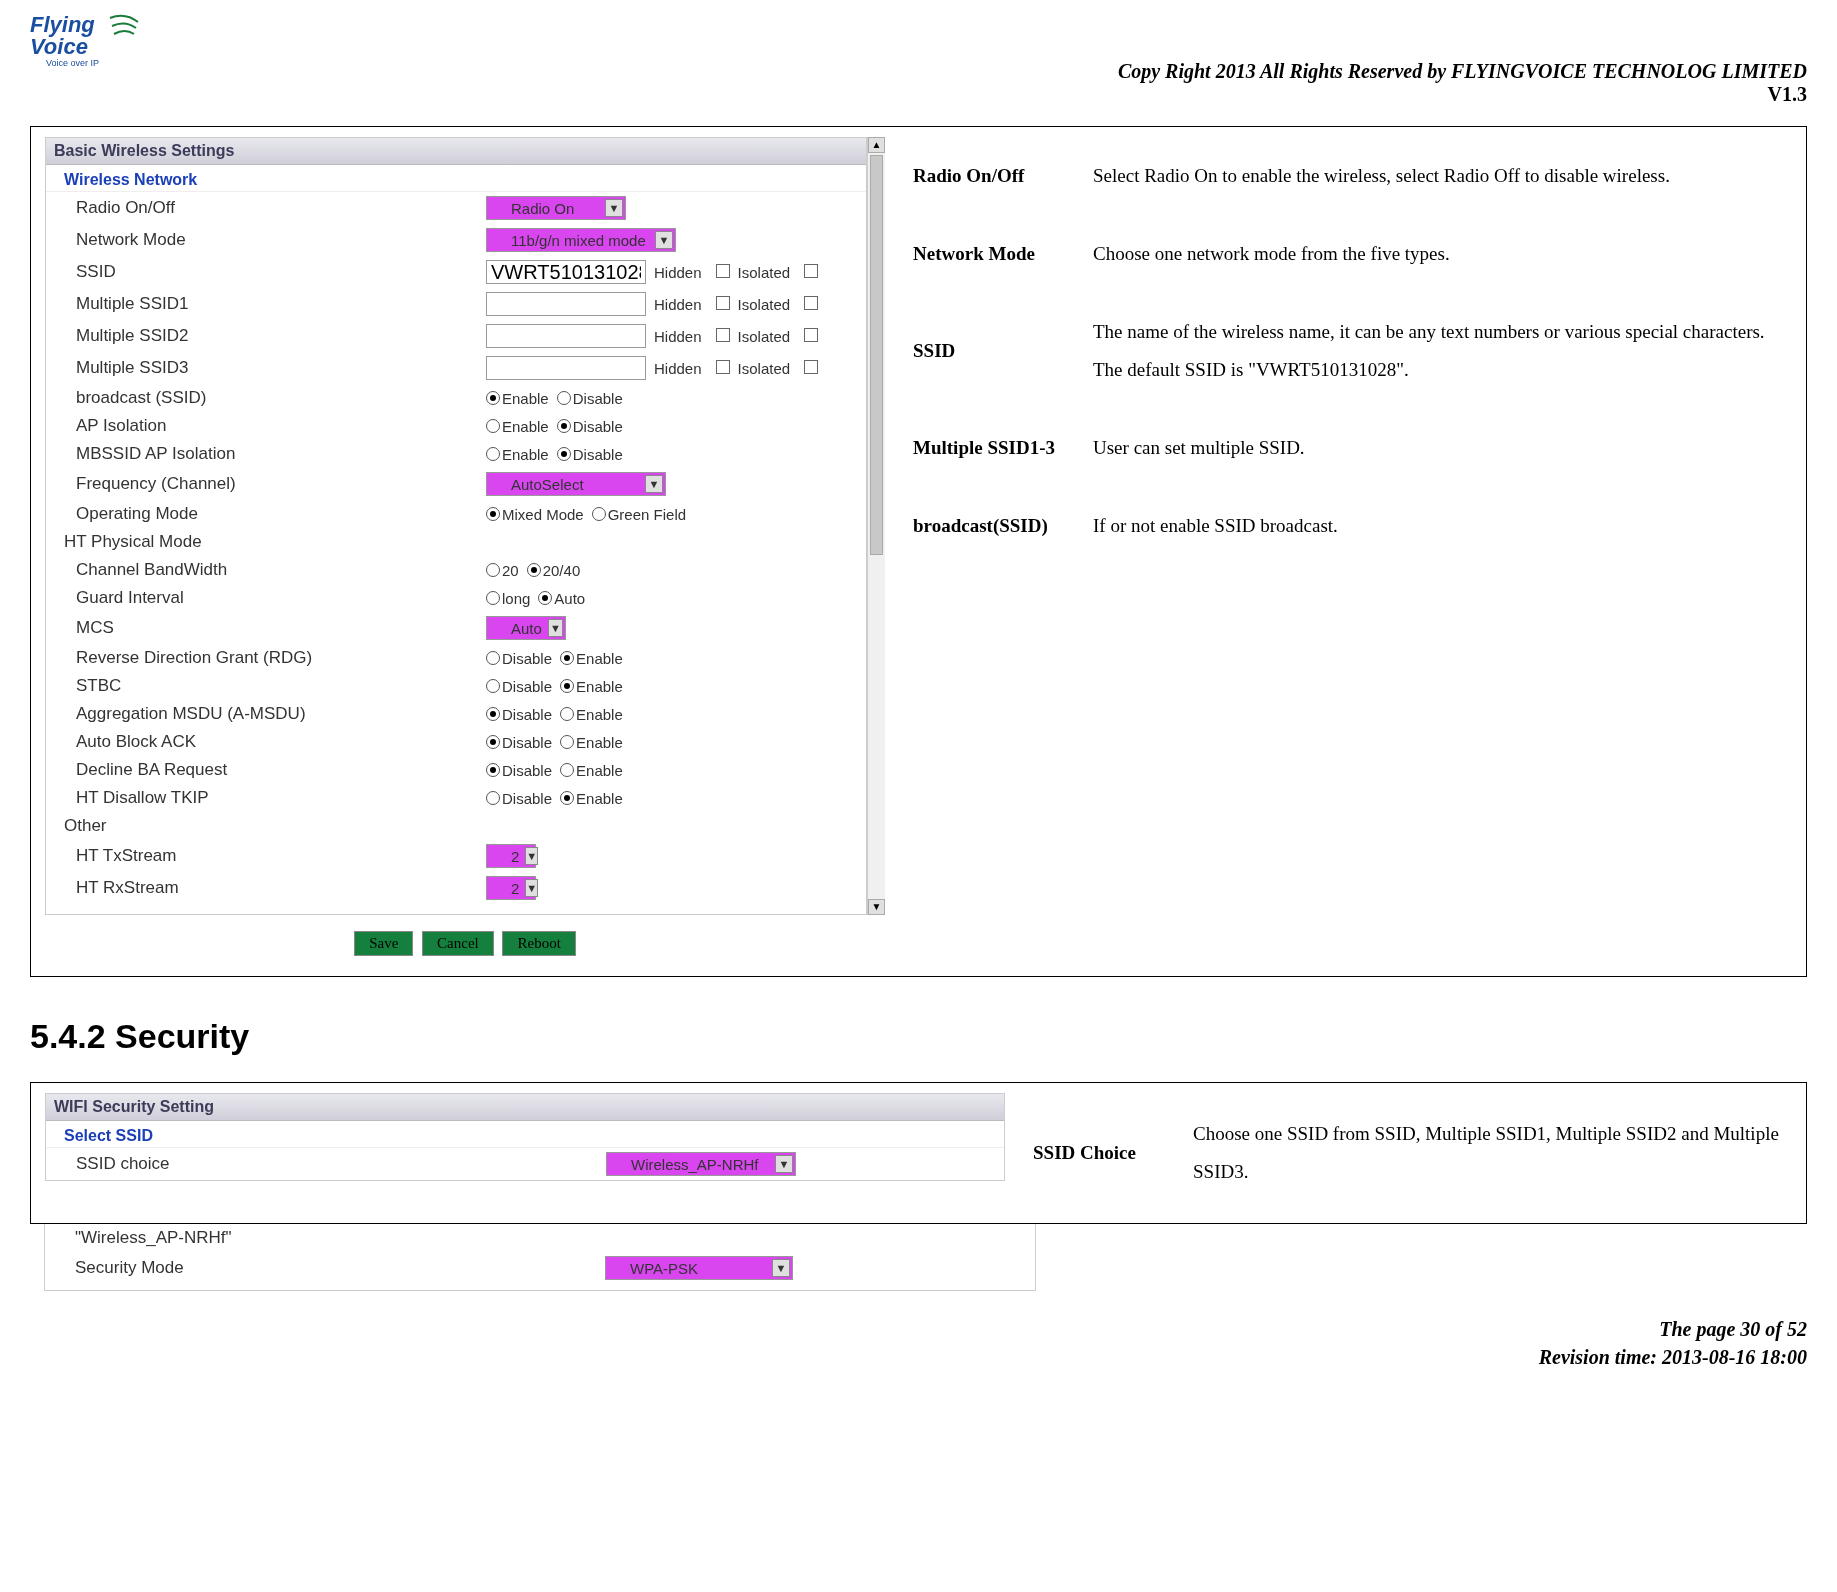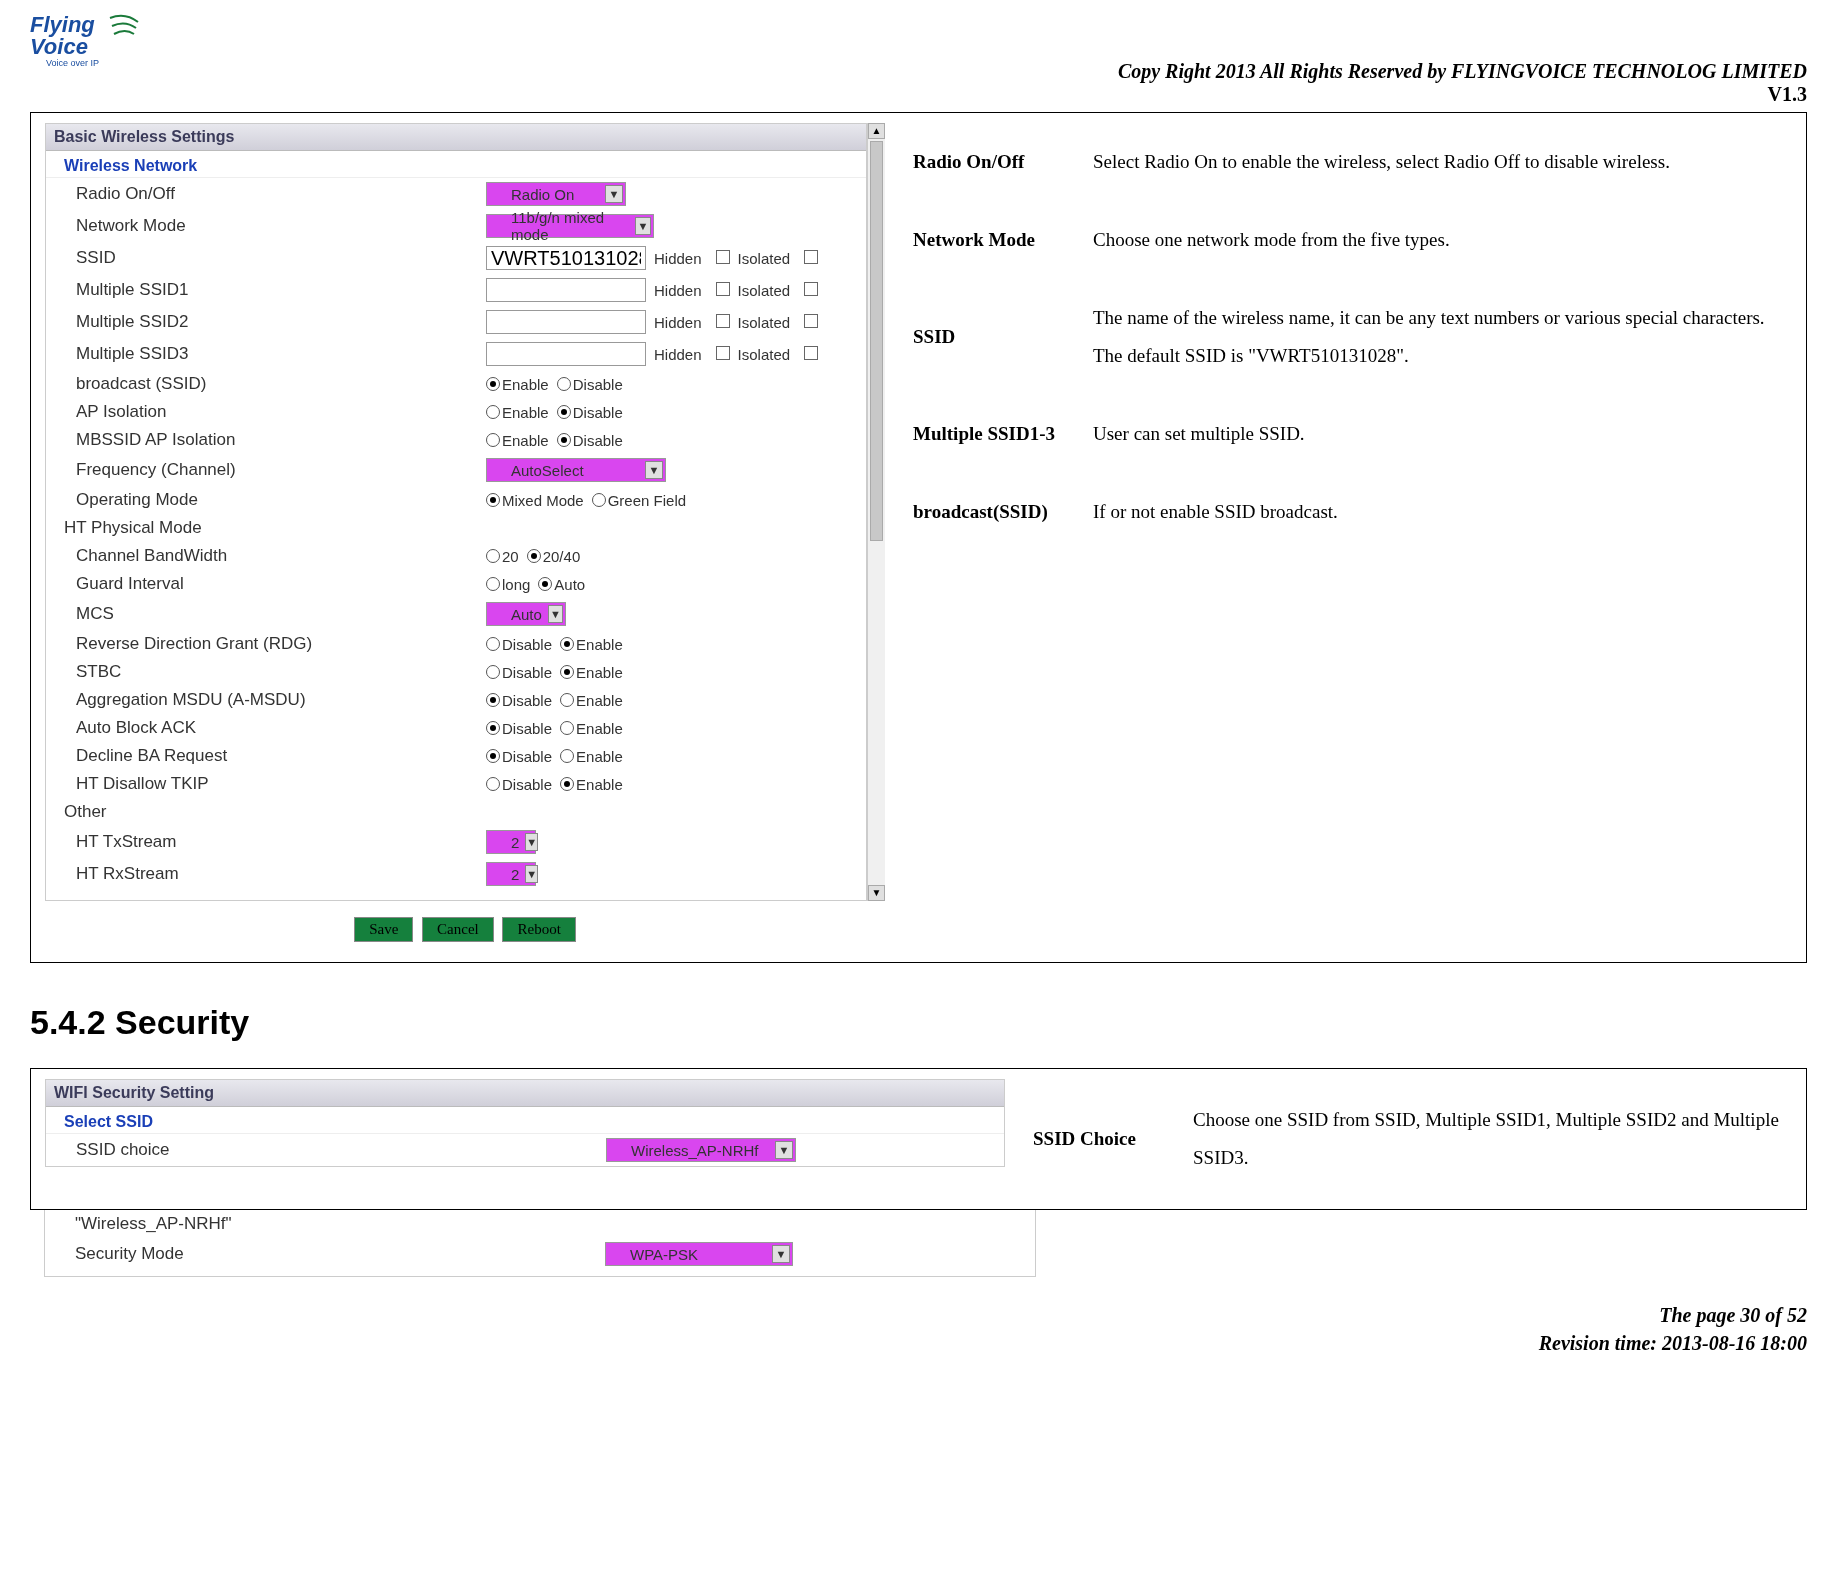--- a/index.html
+++ b/index.html
@@ -18,21 +18,21 @@
     margin-left: 140px;
     padding-top: 50px;
     font-style: italic;
     font-weight: bold;
     font-size: 20px;
   }
   .version { font-style: normal; font-weight: bold; font-size: 20px; }
   .clear { clear: both; }
   .main-box {
     border: 1px solid #000;
-    margin-top: 6px;
+    margin-top: 20px;
     padding: 10px 16px 10px 14px;
     display: flex;
     gap: 20px;
     align-items: flex-start;
   }
   .screenshot-col { flex: 0 0 840px; }
   .desc-col { flex: 1; }
   .panel {
     border: 1px solid #ccc;
     background: #fff;
@@ -200,21 +200,21 @@
             <span class="select-fake" style="width:140px">
               <span>Radio On</span>
                 <span class="arrow">▼</span>
             </span>
           </div>
         </div>
 
         <div class="panel-row">
           <div class="panel-label">Network Mode</div>
           <div class="panel-ctrl">
-            <span class="select-fake" style="width:168px">
+            <span class="select-fake" style="width:190px">
               <span>11b/g/n mixed mode</span>
                 <span class="arrow">▼</span>
             </span>
           </div>
         </div>
 
         <div class="panel-row">
           <div class="panel-label">SSID</div>
           <div class="panel-ctrl">
             <input class="text-input" value="VWRT510131028" style="">

